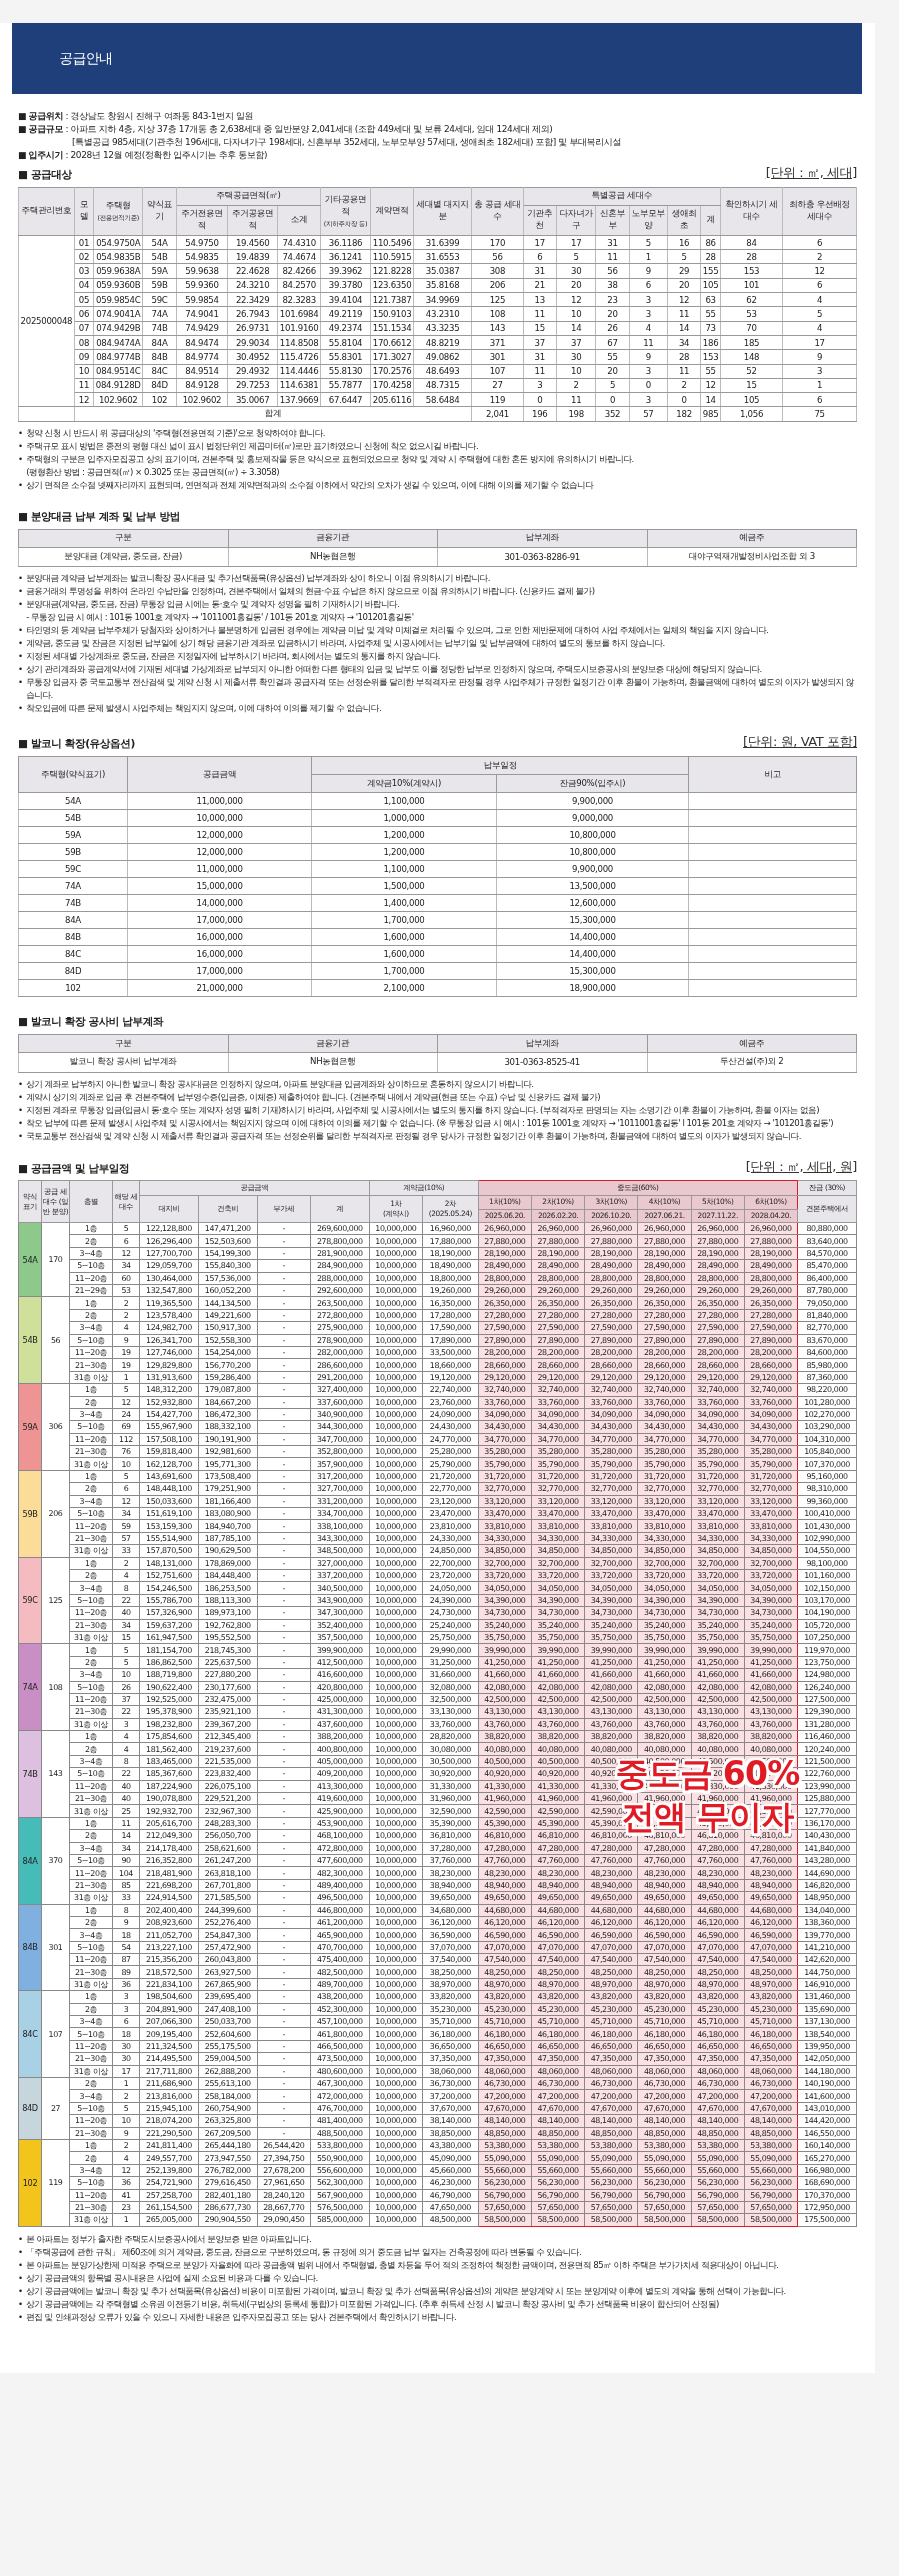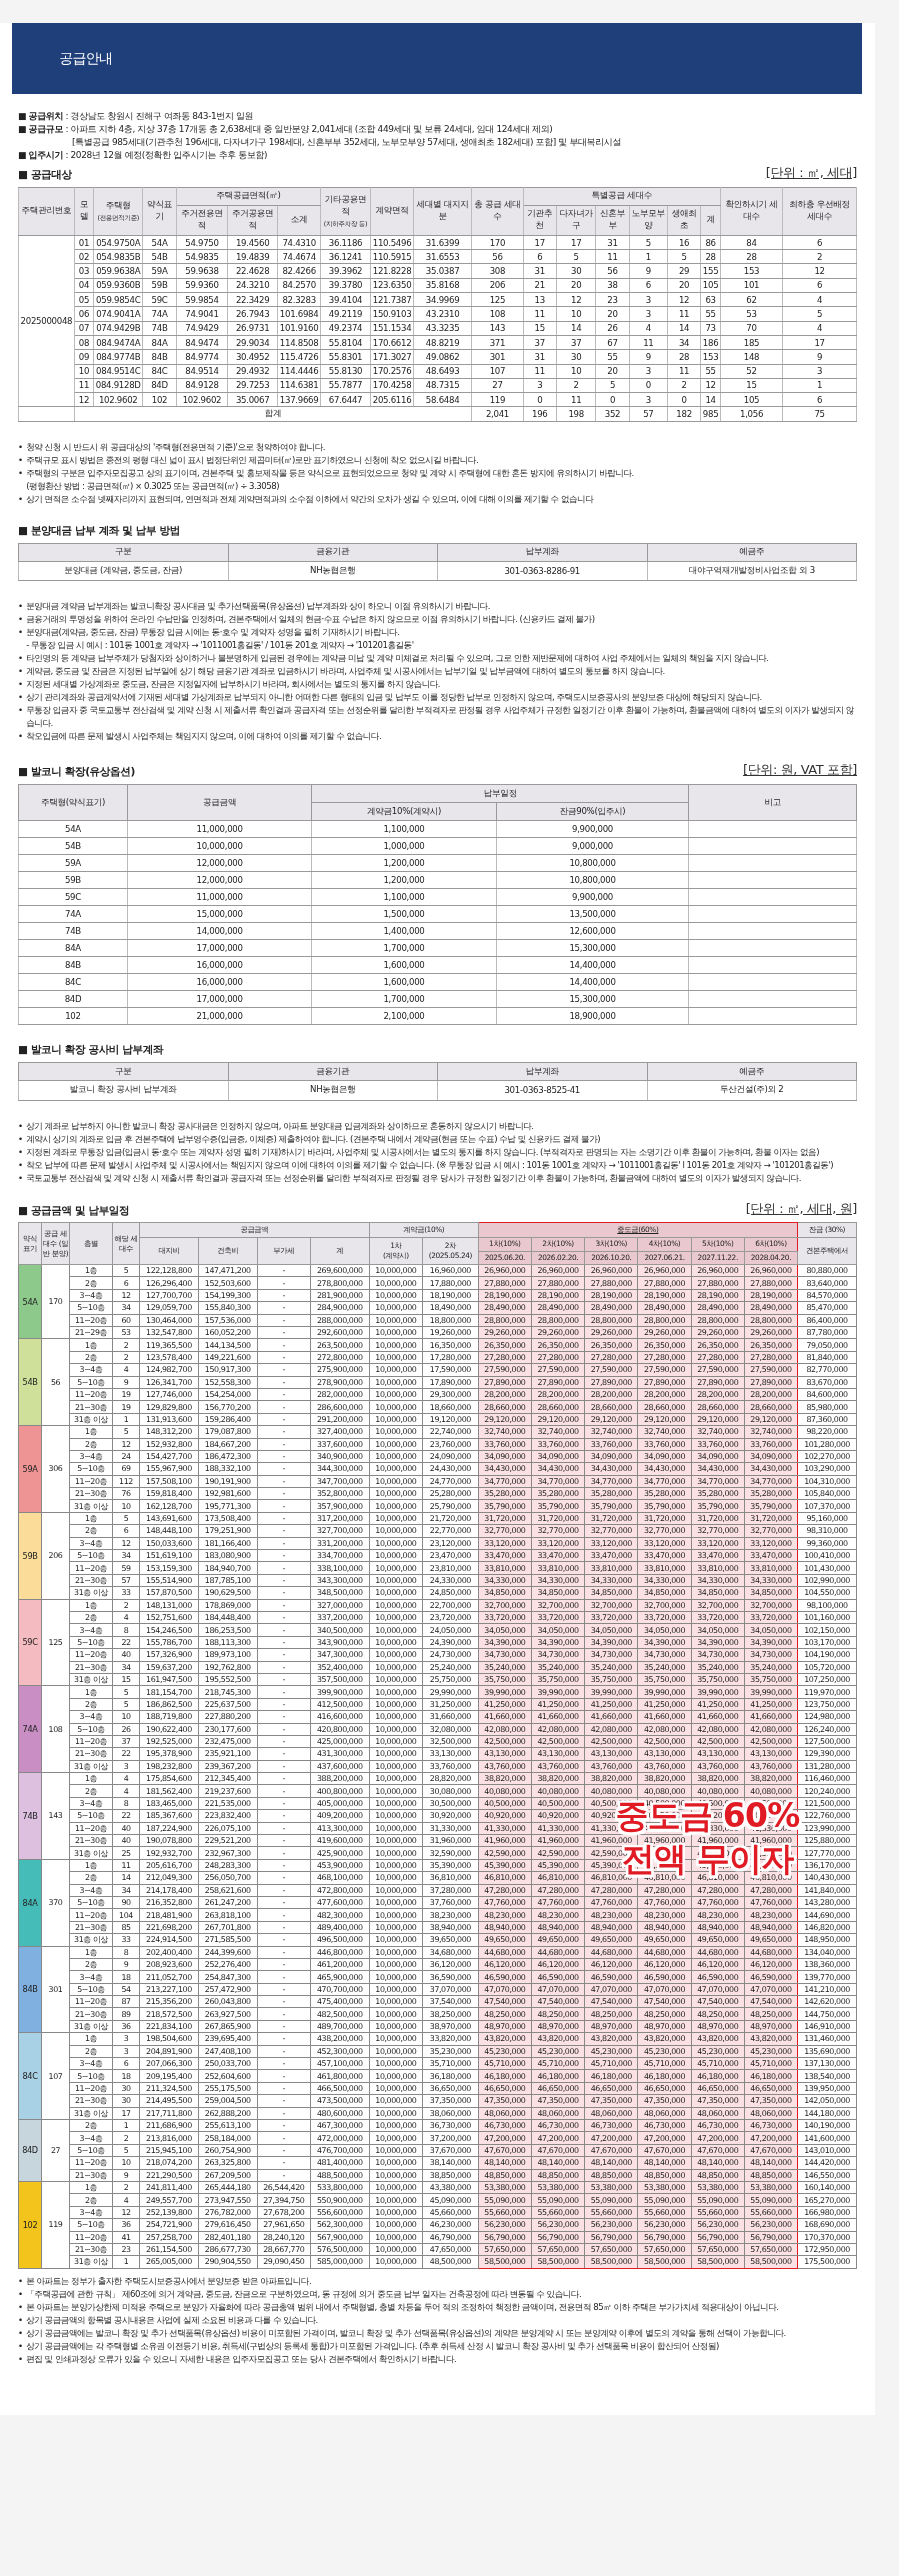--- a/index.html
+++ b/index.html
@@ -14,39 +14,39 @@
   .info-line .sub { padding-left: 54px; display: block; }
   .sec-title { font-size: 10.6px; font-weight: bold; margin-top: 18px; margin-bottom: 4.9px; letter-spacing: -0.4px; display: flex; justify-content: space-between; align-items: flex-end; }
   .sec-title .unit { font-size: 13px; font-weight: normal; color: #333; text-decoration: underline; }
   .sec-title.first { margin-top: 1.6px; }
   table { border-collapse: collapse; width: 100%; font-size: 8.6px; letter-spacing: -0.3px; }
   th { background: #e8e6ea; font-weight: normal; border: 0.8px solid #999; padding: 2.5px 1.6px; text-align: center; }
   td { border: 0.8px solid #999; padding: 0 1.6px; text-align: center; height: 14px; }
   table.t1 { border-top: 1.6px solid #444; border-bottom: 1.6px solid #444; }
   table.t1 td { height: 14.3px; }
   table.t1 th, table.t1 td { border-left: 0.8px solid #bbb; border-right: 0.8px solid #bbb; }
-  .notes { margin-top: 19px; }
+  .notes { margin-top: 5px; }
   .notes li { list-style: none; position: relative; padding-left: 8.2px; line-height: 13px; letter-spacing: -0.5px; font-size: 8.6px; }
   .notes li::before { content: "•"; position: absolute; left: 0; }
   .notes li.plain::before { content: ""; }
   table.t2 { border-top: 1.6px solid #444; border-bottom: 1.6px solid #444; font-size: 8.6px; }
   table.t2 td { height: 19.6px; border-left: 0.8px solid #bbb; border-right: 0.8px solid #bbb; }
   table.t3 { border-top: 1.6px solid #444; border-bottom: 1.6px solid #444; }
   table.t3 td { height: 17px; border-left: 0.8px solid #bbb; border-right: 0.8px solid #bbb; }
   table.price { font-size: 7.9px; letter-spacing: -0.4px; border-top: 1.6px solid #444; border-bottom: 1.6px solid #222; }
   table.price th { font-size: 7.4px; padding: 1.6px 0.8px; }
   table.price td { height: 12.4px; padding: 0 0.8px; border: 0.8px solid #888; }
   table.price td.type-cell { font-size: 8.2px; }
   table.price th.mid, table.price td.mid { background: #fbe1e4; }
   table.price th.mid { background: #e9c9cf; }
   table.price td.mid-first { border-left: 1.6px solid #e01b24; }
   table.price td.mid-last { border-right: 1.6px solid #e01b24; }
   table.price th.mid-first { border-left: 1.6px solid #e01b24; }
   table.price th.mid-last { border-right: 1.6px solid #e01b24; }
-  table.price th.mid-top { border-top: 1.6px solid #e01b24; text-decoration: underline; }
+  table.price th.mid-top { border-top: 1.6px solid #e01b24; }
   table.price tr.last-row td.mid { border-bottom: 1.6px solid #e01b24; }
   .price-wrap { position: relative; }
   .promo { position: absolute; left: 583px; top: 572px; width: 213px; text-align: center; color: #e01b24; font-weight: bold; font-size: 33px; line-height: 43px; letter-spacing: -0.8px;
     text-shadow: 2.5px 2.5px 0 #fff, -2.5px -2.5px 0 #fff, 2.5px -2.5px 0 #fff, -2.5px 2.5px 0 #fff, 0 2.5px 0 #fff, 0 -2.5px 0 #fff, 2.5px 0 0 #fff, -2.5px 0 0 #fff; pointer-events: none; }
 </style>
 </head>
 <body>
 
 <div class="topgap"></div>
 <div class="page">
@@ -745,21 +745,21 @@
               <td>83,670,000</td>
             </tr>
             <tr>
               <td>11~20층</td>
               <td>19</td>
               <td>127,746,000</td>
               <td>154,254,000</td>
               <td>-</td>
               <td>282,000,000</td>
               <td>10,000,000</td>
-              <td>29,300,000</td>
+              <td>33,500,000</td>
               <td class="mid mid-first">28,200,000</td>
               <td class="mid">28,200,000</td>
               <td class="mid">28,200,000</td>
               <td class="mid">28,200,000</td>
               <td class="mid">28,200,000</td>
               <td class="mid mid-last">28,200,000</td>
               <td>84,600,000</td>
             </tr>
             <tr>
               <td>21~30층</td>

